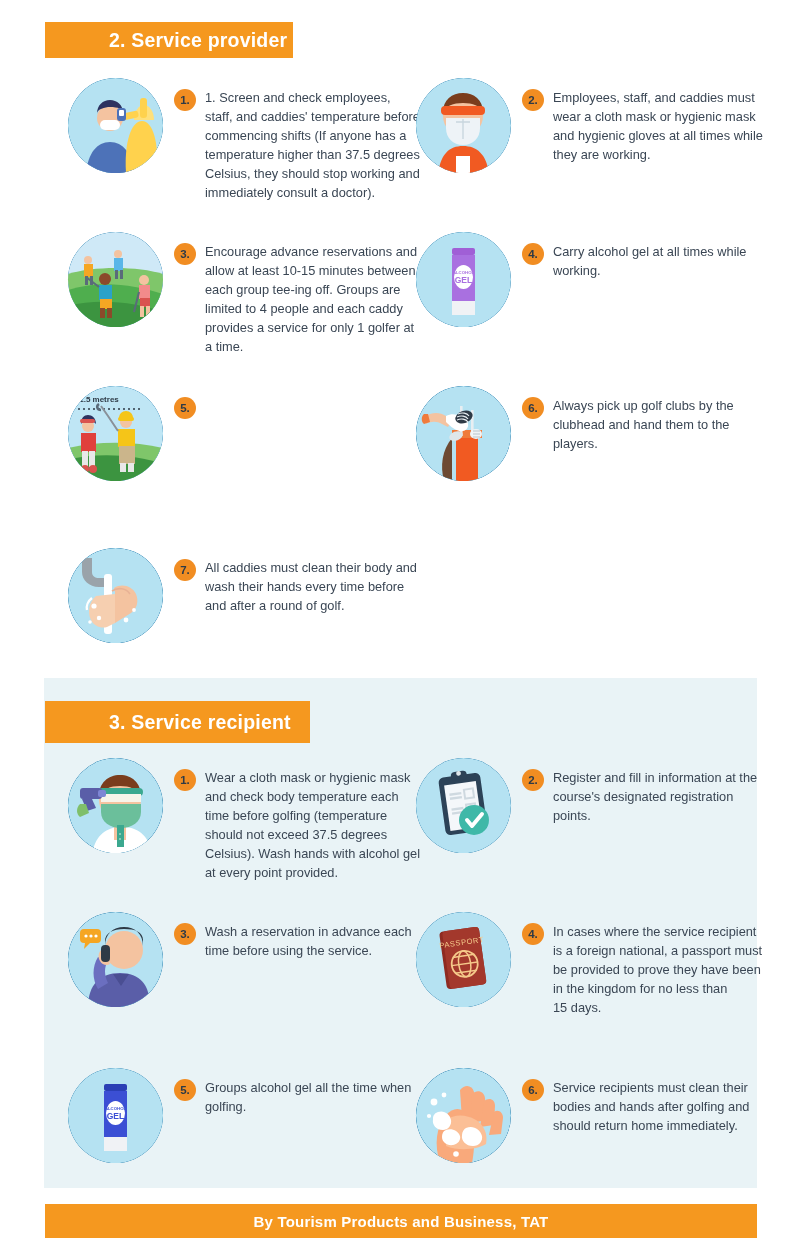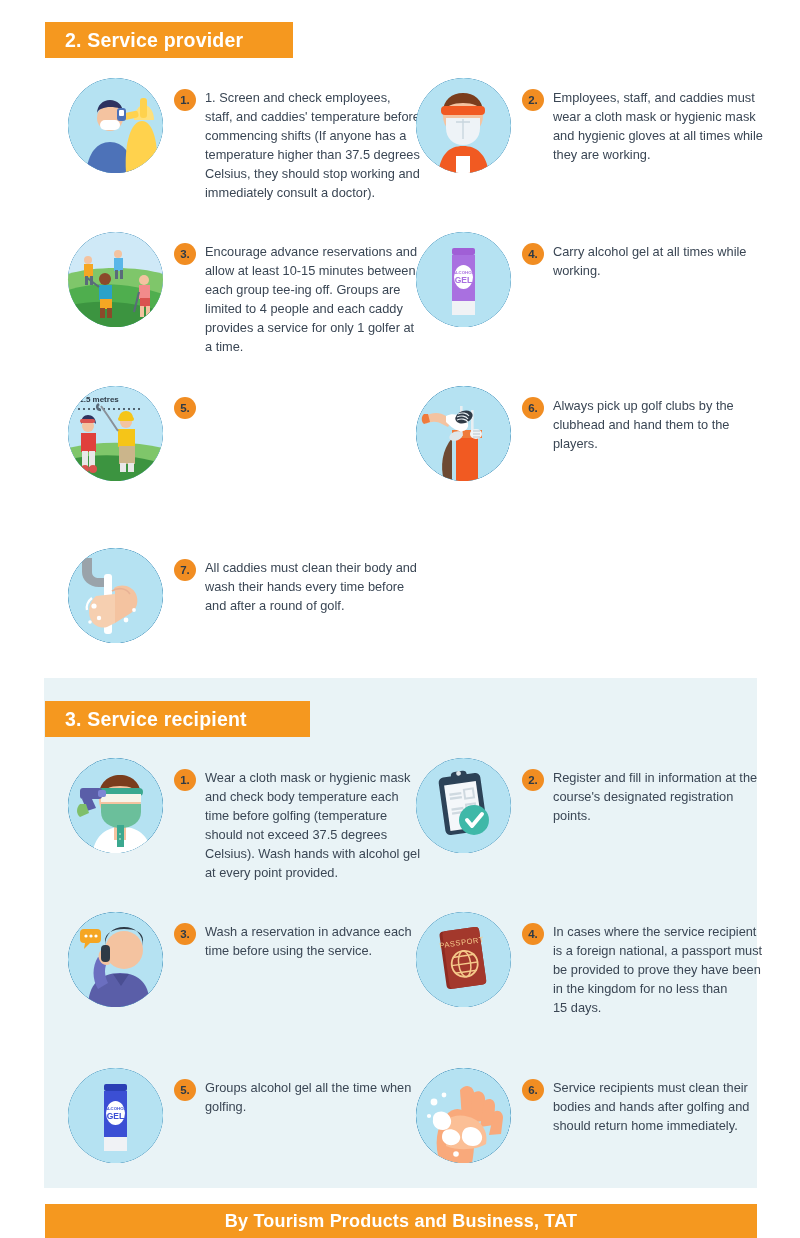--- a/index.html
+++ b/index.html
@@ -23,24 +23,24 @@
     position:absolute;
     background:#f5981f;
     display:flex;align-items:center;
     box-sizing:border-box;
   }
   .section-header .title{
     color:#ffffff;
     font-size:19.5px;
     font-weight:bold;
     letter-spacing:.2px;
-    padding-left:20px;
+    padding-left:64px;
   }
   #hdr-provider{left:45px;top:22px;width:248px;height:36px;}
-  #hdr-recipient{left:45px;top:701px;width:265px;height:36px;}
+  #hdr-recipient{left:45px;top:701px;width:265px;height:42px;}
 
   
   .item{
     position:absolute;
     display:flex;
     align-items:flex-start;
   }
   .thumb{
     width:95px;height:95px;border-radius:50%;
     flex:0 0 95px;
@@ -71,21 +71,21 @@
     white-space:pre-line;
   }
 
   
   .footer{
     position:absolute;left:45px;top:1204px;width:712px;height:34px;
     background:#f5981f;
     display:flex;align-items:center;justify-content:center;
   }
   .footer .txt{
-    color:#ffffff;font-size:18px;font-weight:bold;letter-spacing:.2px;
+    color:#ffffff;font-size:15px;font-weight:bold;letter-spacing:.2px;
   }
 </style>
 </head>
 <body>
 
 <div class="page">
 
   <div class="panel-recipient"></div>
 
   <div class="section-header" id="hdr-provider">

